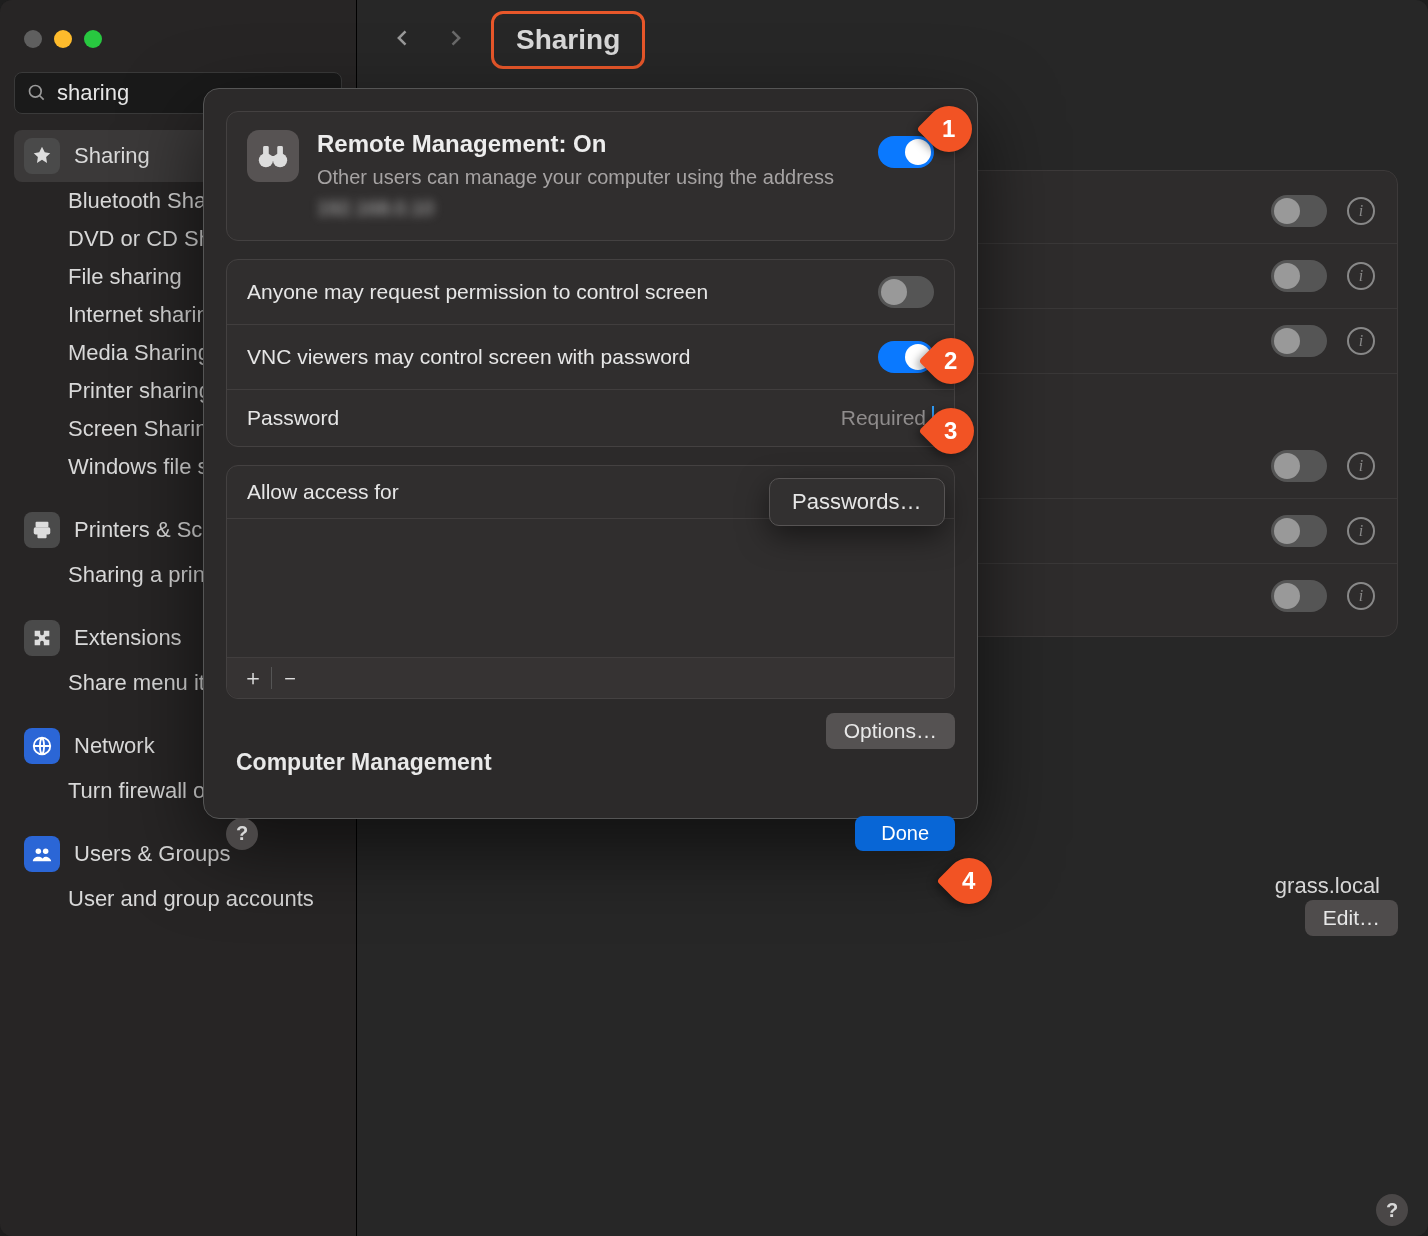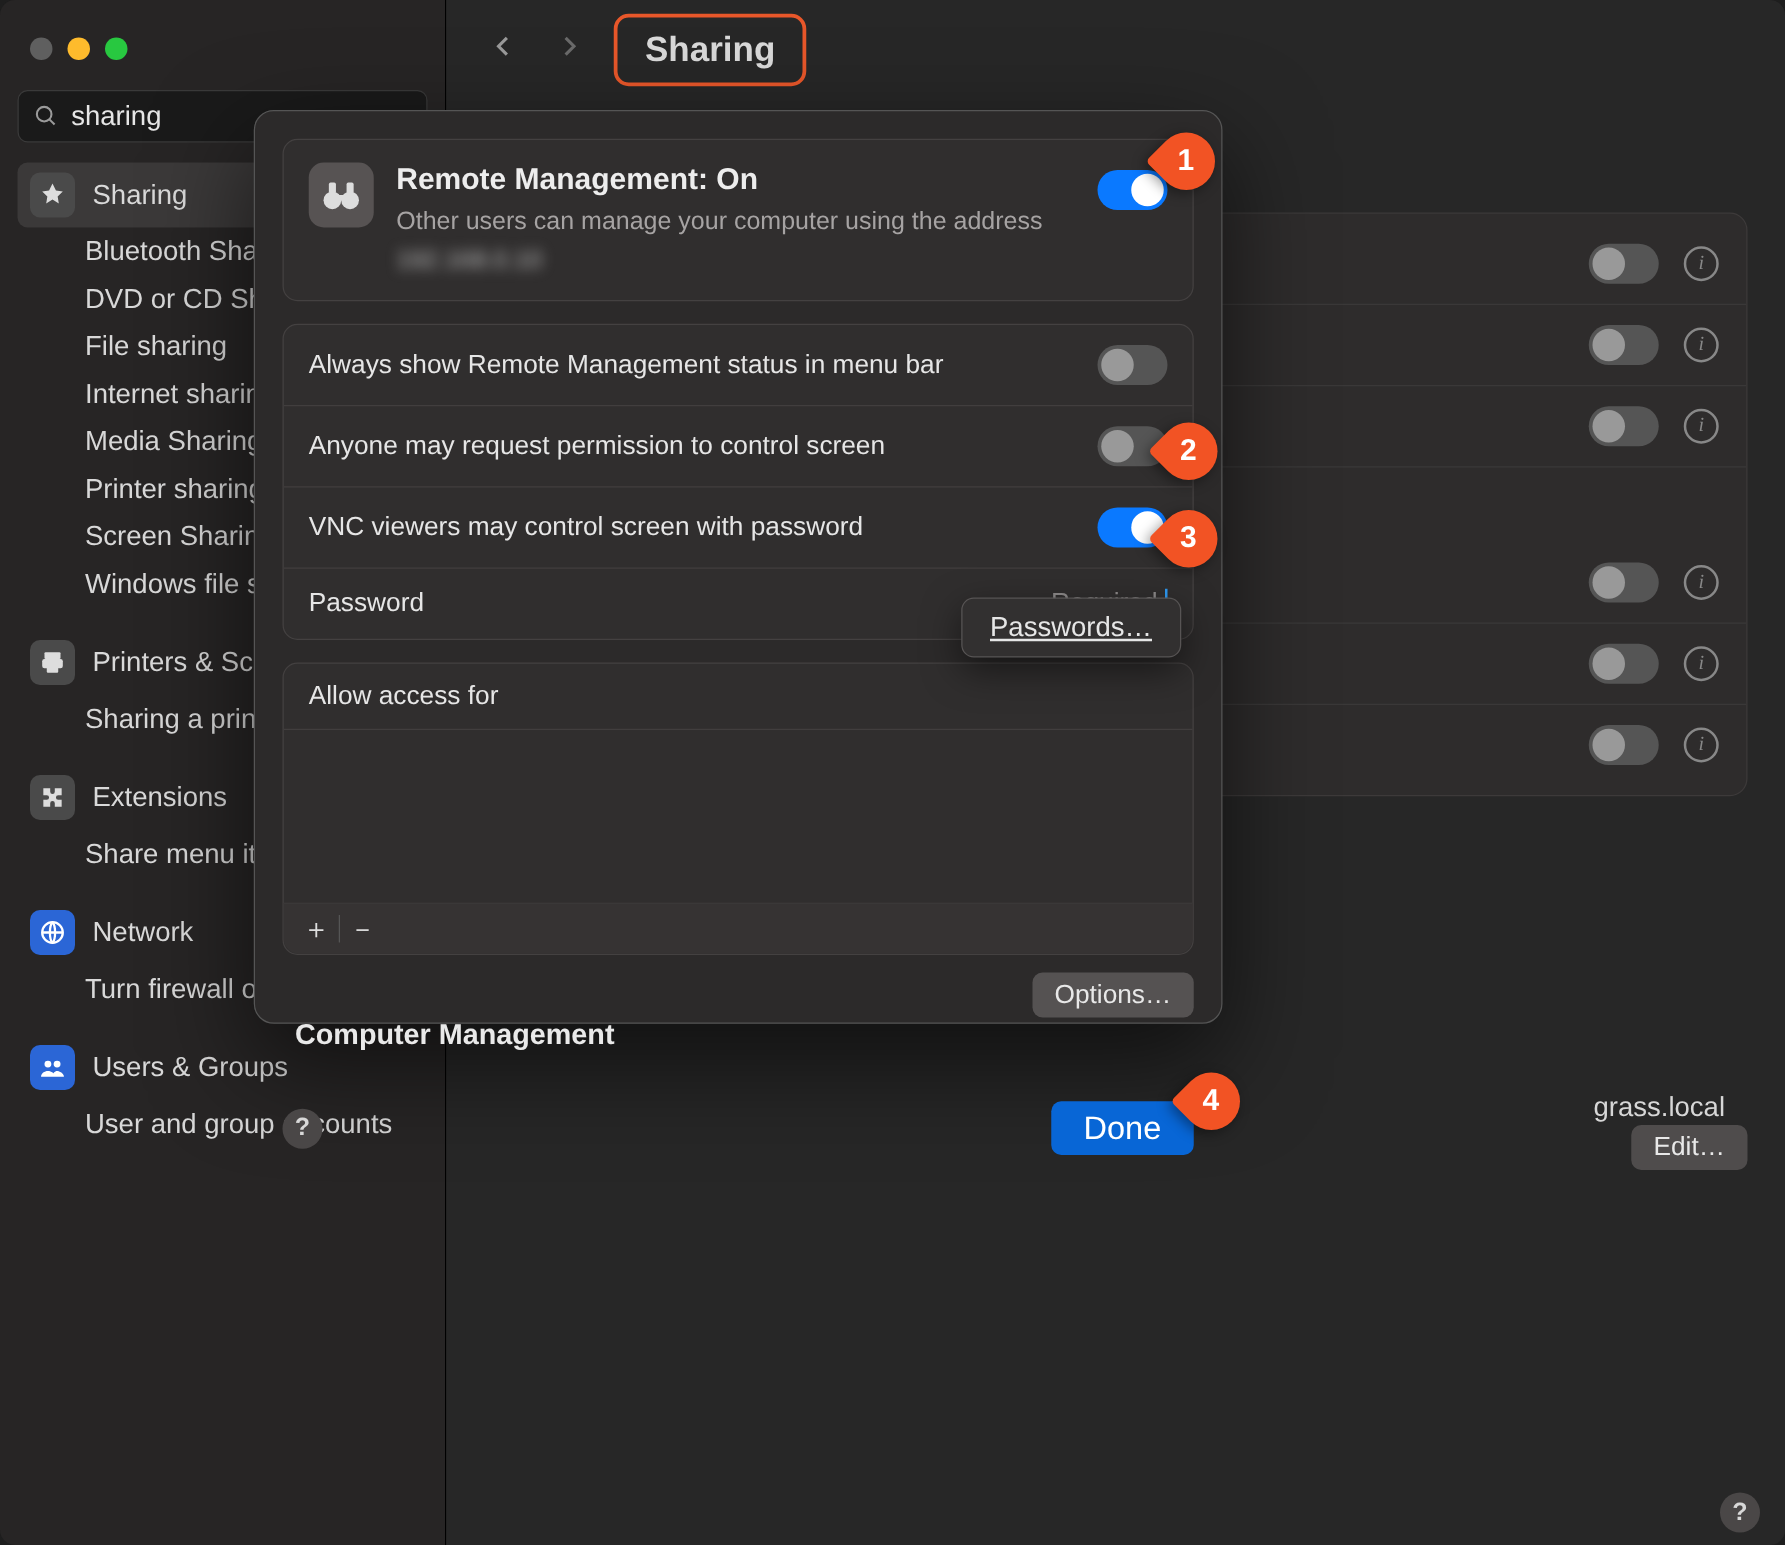--- a/index.html
+++ b/index.html
@@ -204,21 +204,21 @@
     display: flex; align-items: center; justify-content: space-between;
   }
   .sect-title { font-size: 23px; font-weight: 700; color: #e9e9e9; padding-left: 10px; }
   .help-btn {
     width: 32px; height: 32px; border-radius: 50%; background: #4a4747;
     color: #d8d8d8; display:flex; align-items:center; justify-content:center;
     font-size: 20px; font-weight: 600;
   }
   .done-btn {
     background: #0866d6; color: #fff; border: none;
-    padding: 6px 26px; border-radius: 8px; font-size: 26px; font-weight: 500;
+    padding: 6px 26px; border-radius: 8px; font-size: 20px; font-weight: 500;
     cursor: pointer;
   }
   .popover {
     position: absolute;
     background: #323030;
     border: 1px solid #575454;
     border-radius: 10px;
     padding: 10px 22px;
     font-size: 22px;
     color: #e6e6e6;
@@ -406,24 +406,20 @@
         <div class="rm-desc">
           <span>Other users can manage your computer using the address</span><br>
           <span class="rm-addr">192.168.0.10</span>
         </div>
       </div>
       <div class="toggle on" style="margin-top:6px"></div>
     </div>
 
     <div class="card opt-card">
       <div class="opt-row">
-        <span>Always show Remote Management status in menu bar</span>
-        <div class="toggle"></div>
-      </div>
-      <div class="opt-row">
         <span>Anyone may request permission to control screen</span>
         <div class="toggle"></div>
       </div>
       <div class="opt-row">
         <span>VNC viewers may control screen with password</span>
         <div class="toggle on"></div>
       </div>
       <div class="opt-row">
         <span>Password</span>
         <span class="req">Required</span>
@@ -446,21 +442,21 @@
 
     <div style="height:26px"></div>
     <div class="sect-title">Computer Management</div>
 
     <div class="sheet-footer">
       <div class="help-btn">?</div>
       <button class="done-btn">Done</button>
     </div>
   </div>
 
-  <div class="popover" style="left: 769px; top: 478px; text-decoration: underline;">Passwords…</div>
+  <div class="popover" style="left: 769px; top: 478px;">Passwords…</div>
 
   <div class="badge" style="left: 926px; top: 106px;">
       <span>1</span>
     </div>
   <div class="badge" style="left: 928px; top: 338px;">
       <span>2</span>
     </div>
   <div class="badge" style="left: 928px; top: 408px;">
       <span>3</span>
     </div>

